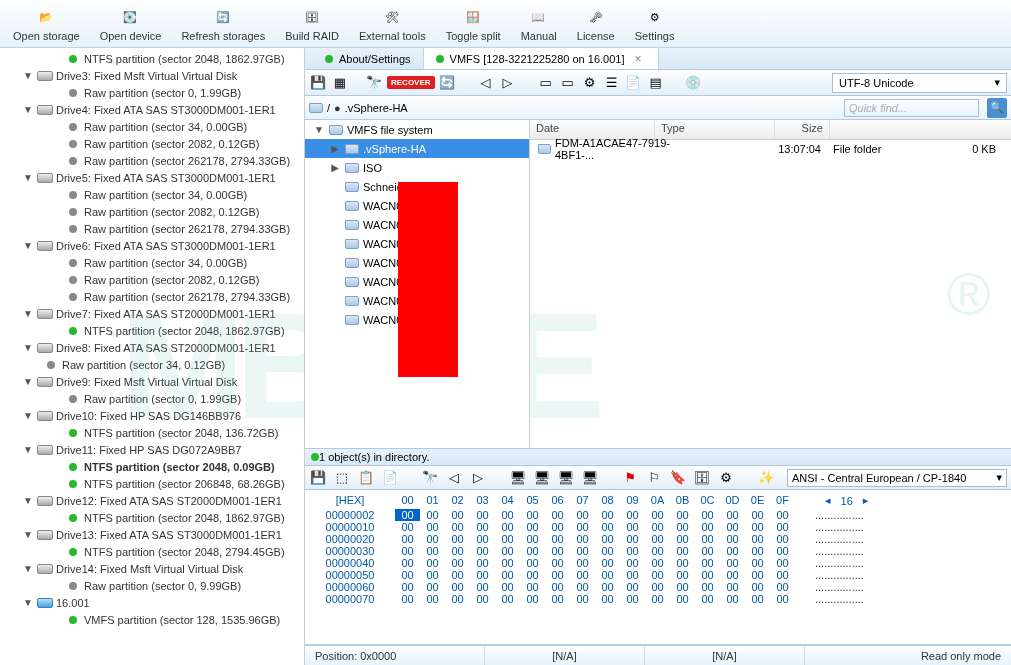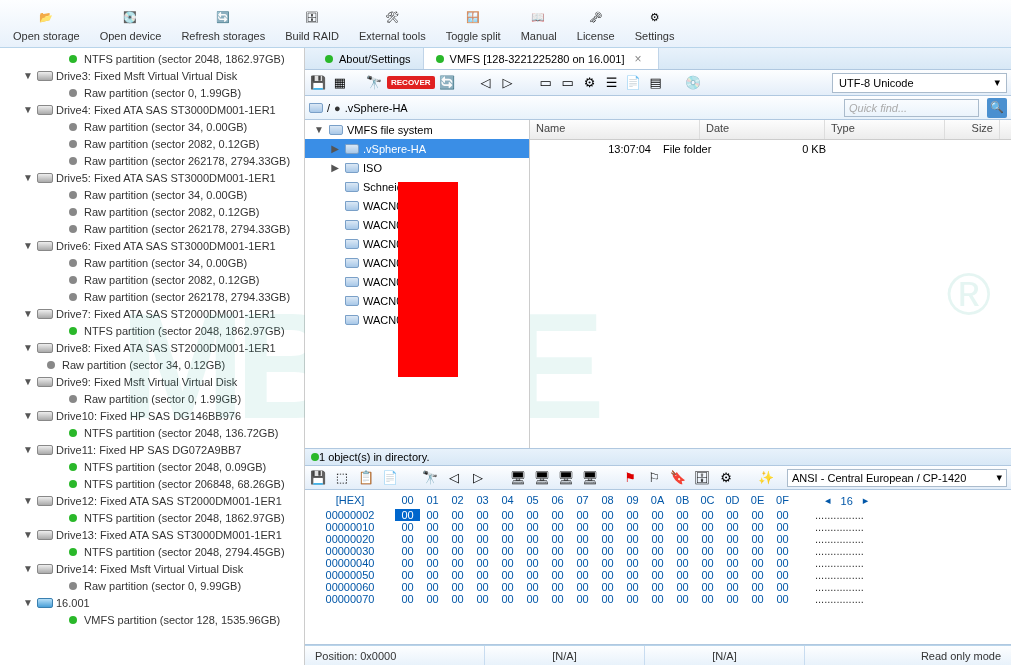--- a/index.html
+++ b/index.html
@@ -292,21 +292,21 @@
           </span>
           <span class="tree-label">NTFS partition (sector 2048, 136.72GB)</span>
         </div>
         <div class="tree-item" style="padding-left: 22px;">
           <span class="tree-expander">▼</span>
           <span class="tree-icon">
             <span class="drive-icon"></span>
           </span>
           <span class="tree-label">Drive11: Fixed HP SAS DG072A9BB7</span>
         </div>
-        <div class="tree-item" style="padding-left: 50px;">
+        <div class="tree-item" style="padding-left: 50px; font-weight: bold;">
           <span class="tree-expander"></span>
           <span class="tree-icon">
             <span class="dot-green"></span>
           </span>
           <span class="tree-label">NTFS partition (sector 2048, 0.09GB)</span>
         </div>
         <div class="tree-item" style="padding-left: 50px;">
           <span class="tree-expander"></span>
           <span class="tree-icon">
             <span class="dot-green"></span>
@@ -478,27 +478,30 @@
           </div>
           <div class="folder-item" style="padding-left: 24px;">
             <span class="tree-expander"></span>
             <span class="folder-icon"></span>
             <span>WACN00</span>
           </div>
           <div class="red-censor"></div>
         </div>
       <div class="file-list">
         <div class="fl-header" id="fl-header">
-            <div class="fl-col" style="width: 170px;">Name</div>
             <div class="fl-col" style="width: 125px;">Date</div>
             <div class="fl-col" style="width: 120px;">Type</div>
             <div class="fl-col" style="width: 55px; text-align: right;">Size</div>
           </div>
         <div id="fl-body">
             <div class="fl-row">
+              <div class="fl-cell" style="width:170px;display:flex;align-items:center;gap:4px">
+                <span class="folder-icon"></span>
+                <span>FDM-A1ACAE47-7919-4BF1-...</span>
+              </div>
               <div class="fl-cell" style="width:125px;text-align:right">13:07:04</div>
               <div class="fl-cell" style="width:120px">File folder</div>
               <div class="fl-cell" style="width:55px;text-align:right">0 KB</div>
             </div>
           </div>
       </div>
     </div>
 
     <div class="obj-status">
       <span class="dot-green"></span>
@@ -521,21 +524,21 @@
       <span class="rt-icon">🖥</span>
       <span style="width:10px"></span>
       <span class="rt-icon" style="color:#d00">⚑</span>
       <span class="rt-icon">⚐</span>
       <span class="rt-icon">🔖</span>
       <span class="rt-icon">🗄</span>
       <span class="rt-icon">⚙</span>
       <span style="width:10px"></span>
       <span class="rt-icon">✨</span>
       <div class="hex-encoding">
-        <span>ANSI - Central European / CP-1420</span>
+        <span>ANSI - Central European / CP-1840</span>
         <span>▾</span>
       </div>
     </div>
 
     <div class="hex-view" id="hex-view">
         <div class="hex-header">
           <div class="hex-offset-col">[HEX]</div>
           <div class="hex-byte-col">00</div>
           <div class="hex-byte-col">01</div>
           <div class="hex-byte-col">02</div>

